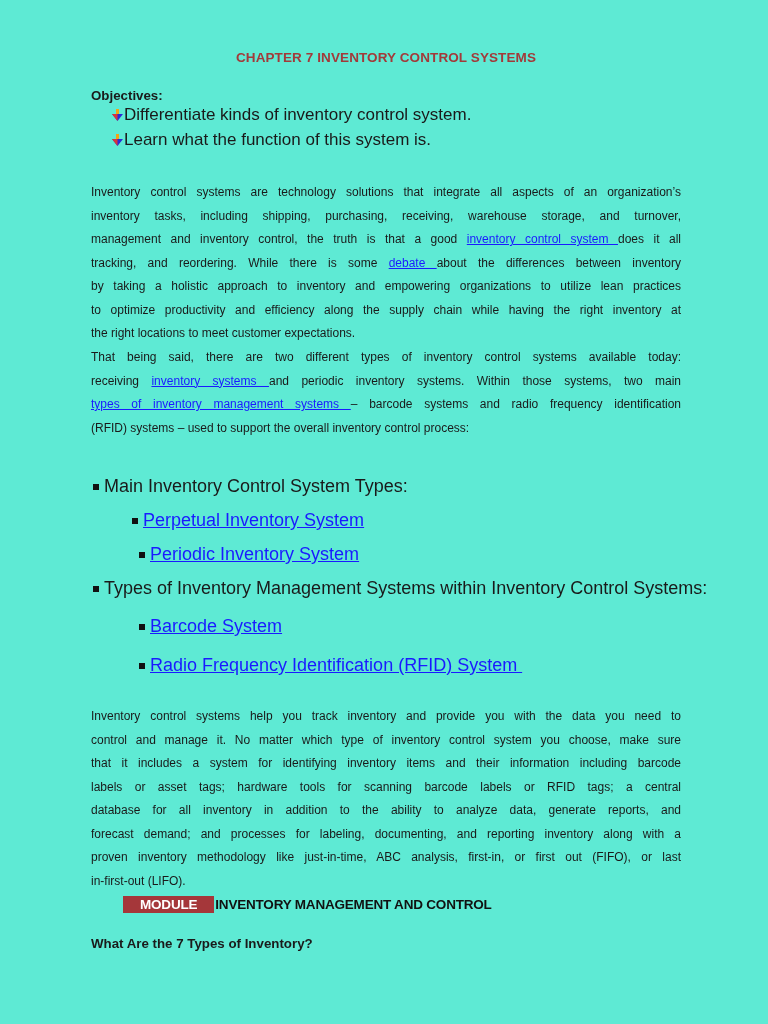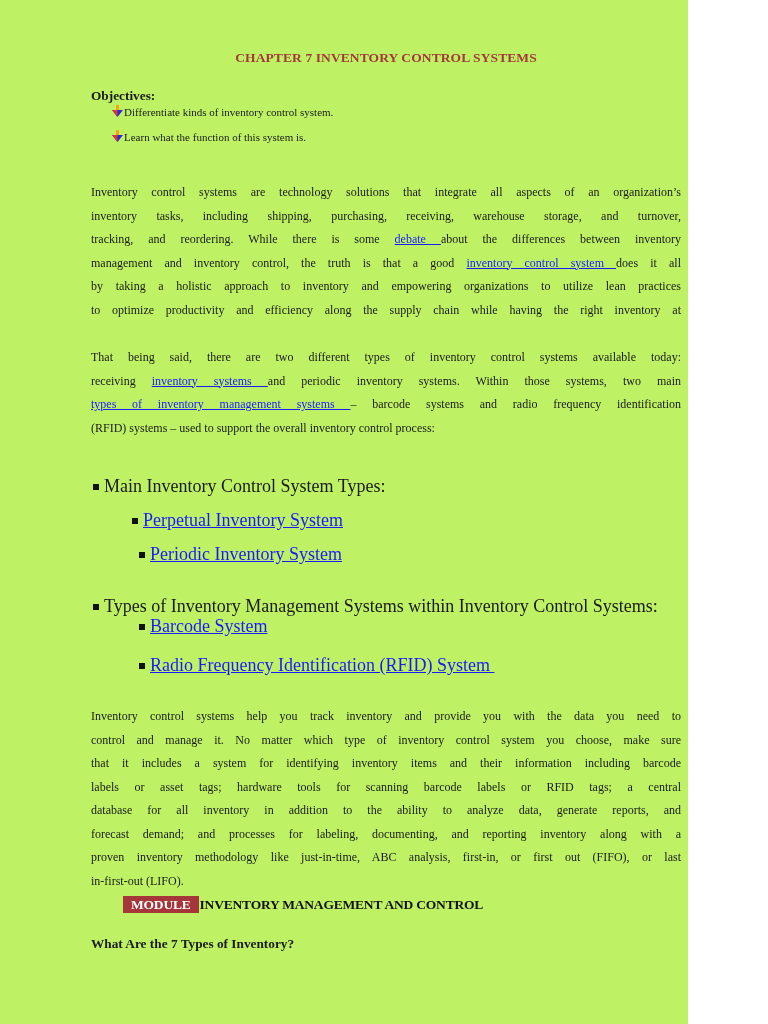--- a/index.html
+++ b/index.html
@@ -1,46 +1,46 @@
 <!DOCTYPE html>
 <html><head>
 <meta charset="utf-8">
 <style>
   html, body { margin: 0; padding: 0; background: #ffffff; }
   body {
     width: 768px; height: 1024px; overflow: hidden; position: relative;
     font-family: "Liberation Sans", sans-serif; color: #1a1a1a;
     font-size: 13.3px;
   }
-  .page { position: absolute; left: 0; top: 0; width: 688px; height: 1024px; background: #bef264; font-family: Liberation Serif, serif; }
+  .page { position: absolute; left: 0; top: 0; width: 768px; height: 1024px; background: #5eead4; }
   .abs { position: absolute; white-space: nowrap; }
   .title {
     left: 0; width: 772px; text-align: center; top: 50px;
     color: #a23a3a; font-weight: bold; font-size: 13.5px; letter-spacing: 0.1px;
   }
   .objectives { left: 91px; top: 79px; font-weight: bold; font-size: 13.3px; margin-top: 9px; }
-  .obj-item { left: 112px; font-size: 11px; }
+  .obj-item { left: 112px; font-size: 17px; }
   .arrow-icon {
     display: inline-block; width: 11px; height: 12px; position: relative; vertical-align: -1px; margin-right: 1px;
   }
   .arrow-icon svg { display:block; }
   .para {
     position: absolute; left: 91px; width: 590px; line-height: 23.5px;
     text-align: justify; font-size: 12px; color: #1a1a1a;
   }
   .para .line { display: block; text-align: justify; text-align-last: justify; height: 23.5px; white-space: nowrap; }
   .para .line.last { text-align-last: left; }
   a.lnk { color: #1a1aff; text-decoration: underline; }
   .bullet-sq {
     display: inline-block; width: 6px; height: 6px; background: #111; margin-right: 5px; vertical-align: 2px;
   }
   .list-item { font-size: 18px; }
   .module-heading { left: 123px; top: 896px; font-size: 13.5px; font-weight: bold; color: #111; letter-spacing: -0.2px; }
   .module-badge {
-    background: #a5373a; color: #ffffff; padding: 0 8px; margin-right: 1px; display: inline-block; line-height: 17px;
+    background: #a5373a; color: #ffffff; padding: 0 17px; margin-right: 1px; display: inline-block; line-height: 17px;
   }
   .question { left: 91px; top: 936px; font-weight: bold; font-size: 13.3px; }
 </style>
 </head>
 <body>
 
 <div class="page">
 
   <div class="abs title">CHAPTER 7 INVENTORY CONTROL SYSTEMS</div>
 
@@ -62,42 +62,43 @@
         <rect x="4" y="0" width="3" height="6" fill="#f2a516"></rect>
         <polygon points="0,5 11,5 5.5,12" fill="#2a2ad6"></polygon>
         <polygon points="0,5 5.5,5 5.5,12" fill="#d8343a"></polygon>
       </svg>
     </span><span>Learn what the function of this system is.</span>
   </div>
 
   <div class="para" id="p1" style="top:181px;">
       <span class="line"><span>Inventory control systems are technology solutions that integrate all aspects of an organization’s</span></span>
       <span class="line"><span>inventory tasks, including shipping, purchasing, receiving, warehouse storage, and turnover,</span></span>
+      <span class="line"><span>management and inventory control, the truth is that a good </span><a class="lnk" href="#" style="white-space: pre;">inventory control system </a><span>does it all</span></span>
       <span class="line"><span>tracking, and reordering. While there is some </span><a class="lnk" href="#" style="white-space: pre;">debate </a><span>about the differences between inventory</span></span>
-      <span class="line"><span>management and inventory control, the truth is that a good </span><a class="lnk" href="#" style="white-space: pre;">inventory control system </a><span>does it all</span></span>
       <span class="line"><span>by taking a holistic approach to inventory and empowering organizations to utilize lean practices</span></span>
       <span class="line"><span>to optimize productivity and efficiency along the supply chain while having the right inventory at</span></span>
+      <span class="line last"><span>the right locations to meet customer expectations.</span></span>
     </div>
   <div class="para" id="p2" style="top:346px;">
       <span class="line"><span>That being said, there are two different types of inventory control systems available today:</span></span>
       <span class="line"><span>receiving </span><a class="lnk" href="#" style="white-space: pre;">inventory systems </a><span>and periodic inventory systems. Within those systems, two  main</span></span>
       <span class="line"><a class="lnk" href="#" style="white-space: pre;">types of inventory management systems </a><span>– barcode systems and radio frequency  identification</span></span>
       <span class="line last"><span>(RFID) systems – used to support the overall inventory control process:</span></span>
     </div>
 
   <div class="abs list-item" style="left:93px; top:476px;">
     <span class="bullet-sq"></span><span>Main Inventory Control System Types:</span>
   </div>
   <div class="abs list-item" style="left:132px; top:510px;">
     <span class="bullet-sq"></span><a class="lnk" href="#">Perpetual Inventory System</a>
   </div>
   <div class="abs list-item" style="left:139px; top:544px;">
     <span class="bullet-sq"></span><a class="lnk" href="#">Periodic Inventory System</a>
   </div>
-  <div class="abs list-item" style="left:93px; top:596px;">
+  <div class="abs list-item" style="left:93px; top:578px;">
     <span class="bullet-sq"></span><span>Types of Inventory Management Systems within Inventory Control Systems:</span>
   </div>
   <div class="abs list-item" style="left:139px; top:616px;">
     <span class="bullet-sq"></span><a class="lnk" href="#">Barcode System</a>
   </div>
   <div class="abs list-item" style="left:139px; top:655px;">
     <span class="bullet-sq"></span><a class="lnk" href="#" style="white-space:pre;">Radio Frequency Identification (RFID) System </a>
   </div>
 
   <div class="para" id="p3" style="top:705px;">

